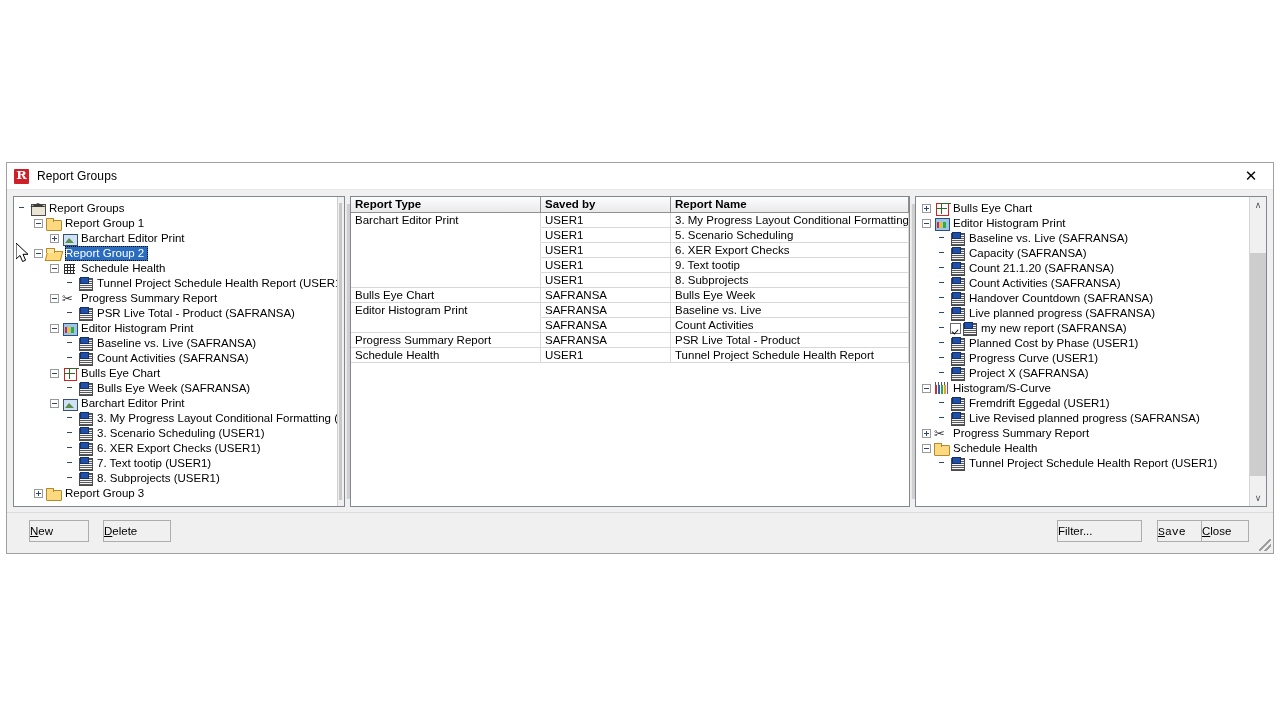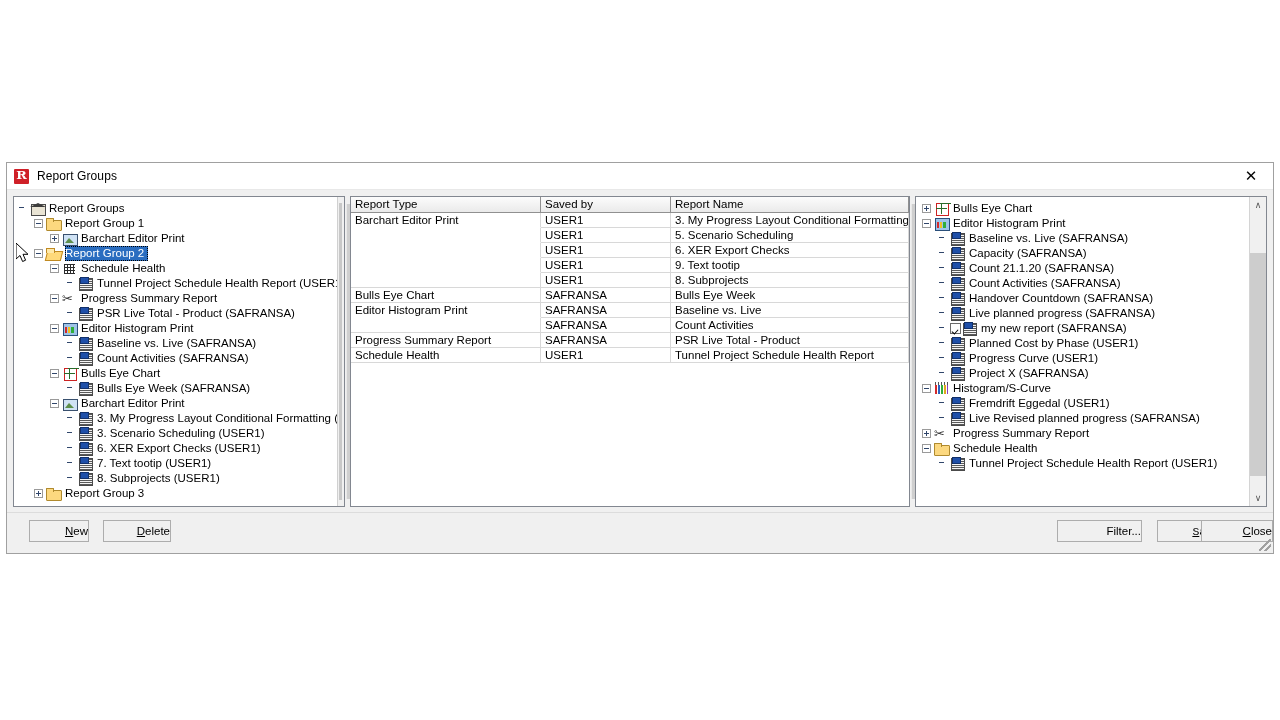--- a/index.html
+++ b/index.html
@@ -151,21 +151,21 @@
   .chk{
     width:11px;height:11px;border:1px solid #6b6b6b;background:#fff;flex:0 0 11px;
     margin-right:1px;position:relative;box-sizing:border-box;
   }
   .chk:after{
     content:"";position:absolute;left:2px;top:4px;width:3px;height:5px;
     border:solid #000;border-width:0 1.6px 1.6px 0;transform:rotate(42deg);
   }
 
   
-  .thead{display:flex;height:15px;background:#404040;border-bottom:1px solid #909090;}
+  .thead{display:flex;height:15px;background:#404040;border-bottom:1px solid #909090;font-weight:bold;}
   .th{
     font-size:11.5px;line-height:14px;padding-left:4px;box-sizing:border-box;
     border-right:1px solid #909090;background:linear-gradient(#fcfcfc,#eaeaea);
     color:#000;overflow:hidden;white-space:nowrap;
   }
   .c1{width:190px;flex:0 0 190px;}
   .c2{width:130px;flex:0 0 130px;}
   .c3{flex:1 1 auto;}
   .trow{display:flex;height:15px;}
   .td{
@@ -197,21 +197,21 @@
   }
 
   
   .footer{
     flex:0 0 40px;height:40px;position:relative;background:#f0f0f0;
     border-top:1px solid #dcdcdc;margin-top:5px;
   }
   .btn{
     position:absolute;top:7px;height:22px;background:#f0f0f0;border:1px solid #adadad;
     font-size:11.5px;font-family:"Liberation Sans", sans-serif;color:#000;
-    display:flex;align-items:center;justify-content:flex-end;box-sizing:border-box;
+    display:flex;align-items:center;justify-content:flex-start;box-sizing:border-box;
   }
   .btn u{text-decoration:underline;}
   .grip{
     position:absolute;right:2px;bottom:2px;width:12px;height:12px;
     background:
       linear-gradient(135deg,transparent 45%,#a0a0a0 45%,#a0a0a0 58%,transparent 58%),
       linear-gradient(135deg,transparent 68%,#a0a0a0 68%,#a0a0a0 81%,transparent 81%);
   }
   
   .cursor{position:absolute;left:16px;top:243px;width:16px;height:22px;pointer-events:none;}
@@ -550,21 +550,21 @@
     </div>
     <div class="btn" style="left:96px;width:68px;">
       <span><span></span><u>D</u><span>elete</span></span>
     </div>
     <div class="btn" style="left:1050px;width:85px;">
       <span><span>Filter...</span><u></u><span></span></span>
     </div>
     <div class="btn" style="left:1150px;width:64px;font-family:Liberation Mono, monospace;">
       <span><span></span><u>S</u><span>ave</span></span>
     </div>
-    <div class="btn" style="left:1194px;width:72px;">
+    <div class="btn" style="left:1194px;width:48px;">
       <span><span></span><u>C</u><span>lose</span></span>
     </div>
     <div class="grip"></div>
   </div>
 
 </div>
 
 <svg class="cursor" viewBox="0 0 16 22">
   <polygon points="0,0 0,16 4,12.5 6.6,18.5 9.6,17.2 7,11.3 12,11.3" fill="#fff" stroke="#000" stroke-width="1"></polygon>
 </svg>

